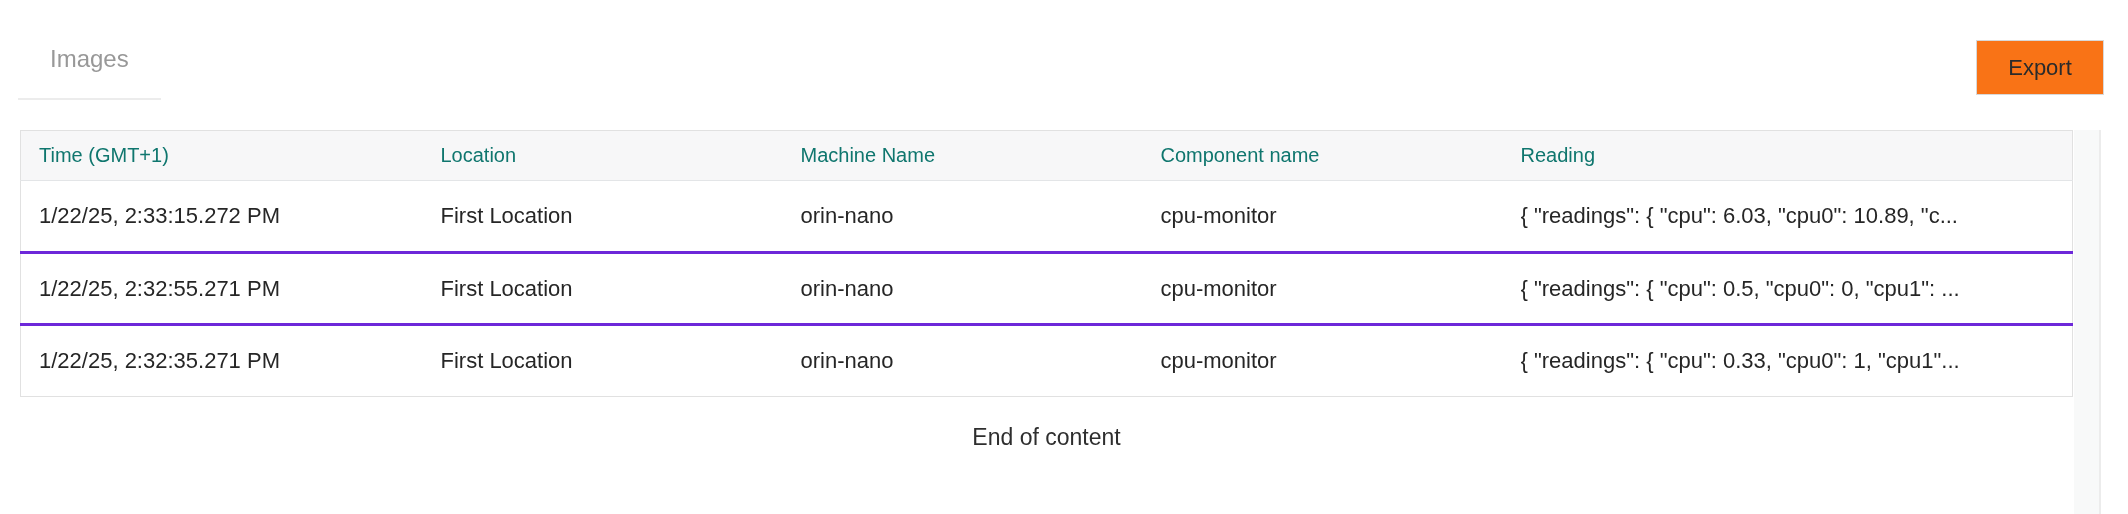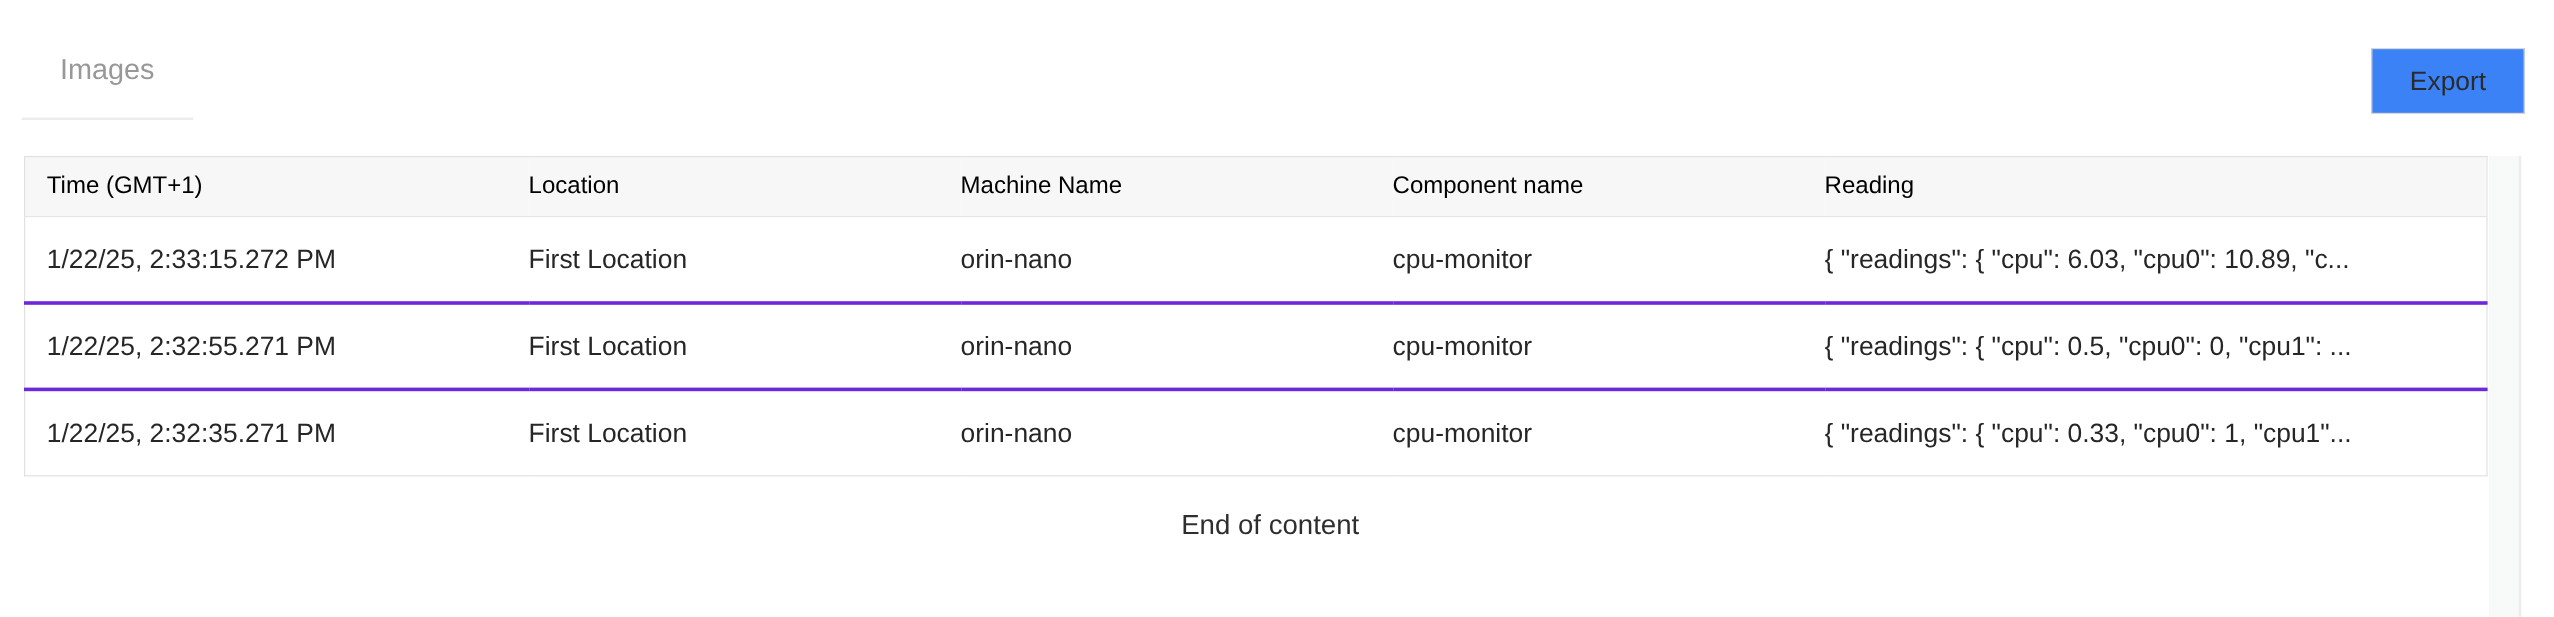--- a/index.html
+++ b/index.html
@@ -33,21 +33,21 @@
     color: #222222;
     font-weight: 700;
     border-bottom-color: #191919;
   }
 
   
   .export-btn {
     position: absolute;
     top: 40px; right: 24px;
     width: 128px; height: 55px;
-    background: #3b82f6;
+    background: #f97316;
     border: 1px solid #d8d8d8;
     font-family: "Liberation Sans", "DejaVu Sans", sans-serif;
     font-size: 22px;
     color: #2b2b2b;
     cursor: pointer;
   }
 
   
   .table-wrap {
     position: absolute;
@@ -57,21 +57,21 @@
   table {
     width: 100%;
     border-collapse: collapse;
     table-layout: fixed;
     border: 1px solid #e1e1e1;
   }
   col.c1 { width: 420px; }
   col.c2, col.c3, col.c4 { width: 360px; }
   thead th {
     background: #f7f7f8;
-    color: #000000;
+    color: #0f766e;
     font-weight: 400;
     font-size: 20px;
     text-align: left;
     height: 50px;
     vertical-align: middle;
     border-bottom: 1px solid #e3e5e7;
     white-space: nowrap;
     overflow: hidden;
   }
   tbody td {
@@ -90,21 +90,21 @@
     position: absolute;
     left: 2074px; top: 130px;
     width: 27px; height: 384px;
     background: #f8f9f9;
     border-right: 2px solid #ececec;
   }
 
   
   .end-of-content {
     position: absolute;
-    left: 32px; top: 424px;
+    left: 20px; top: 424px;
     width: 2053px;
     text-align: center;
     font-size: 23px;
     color: #2e2e2e;
   }
 </style>
 </head>
 <body>
 
 <nav class="tabbar">

